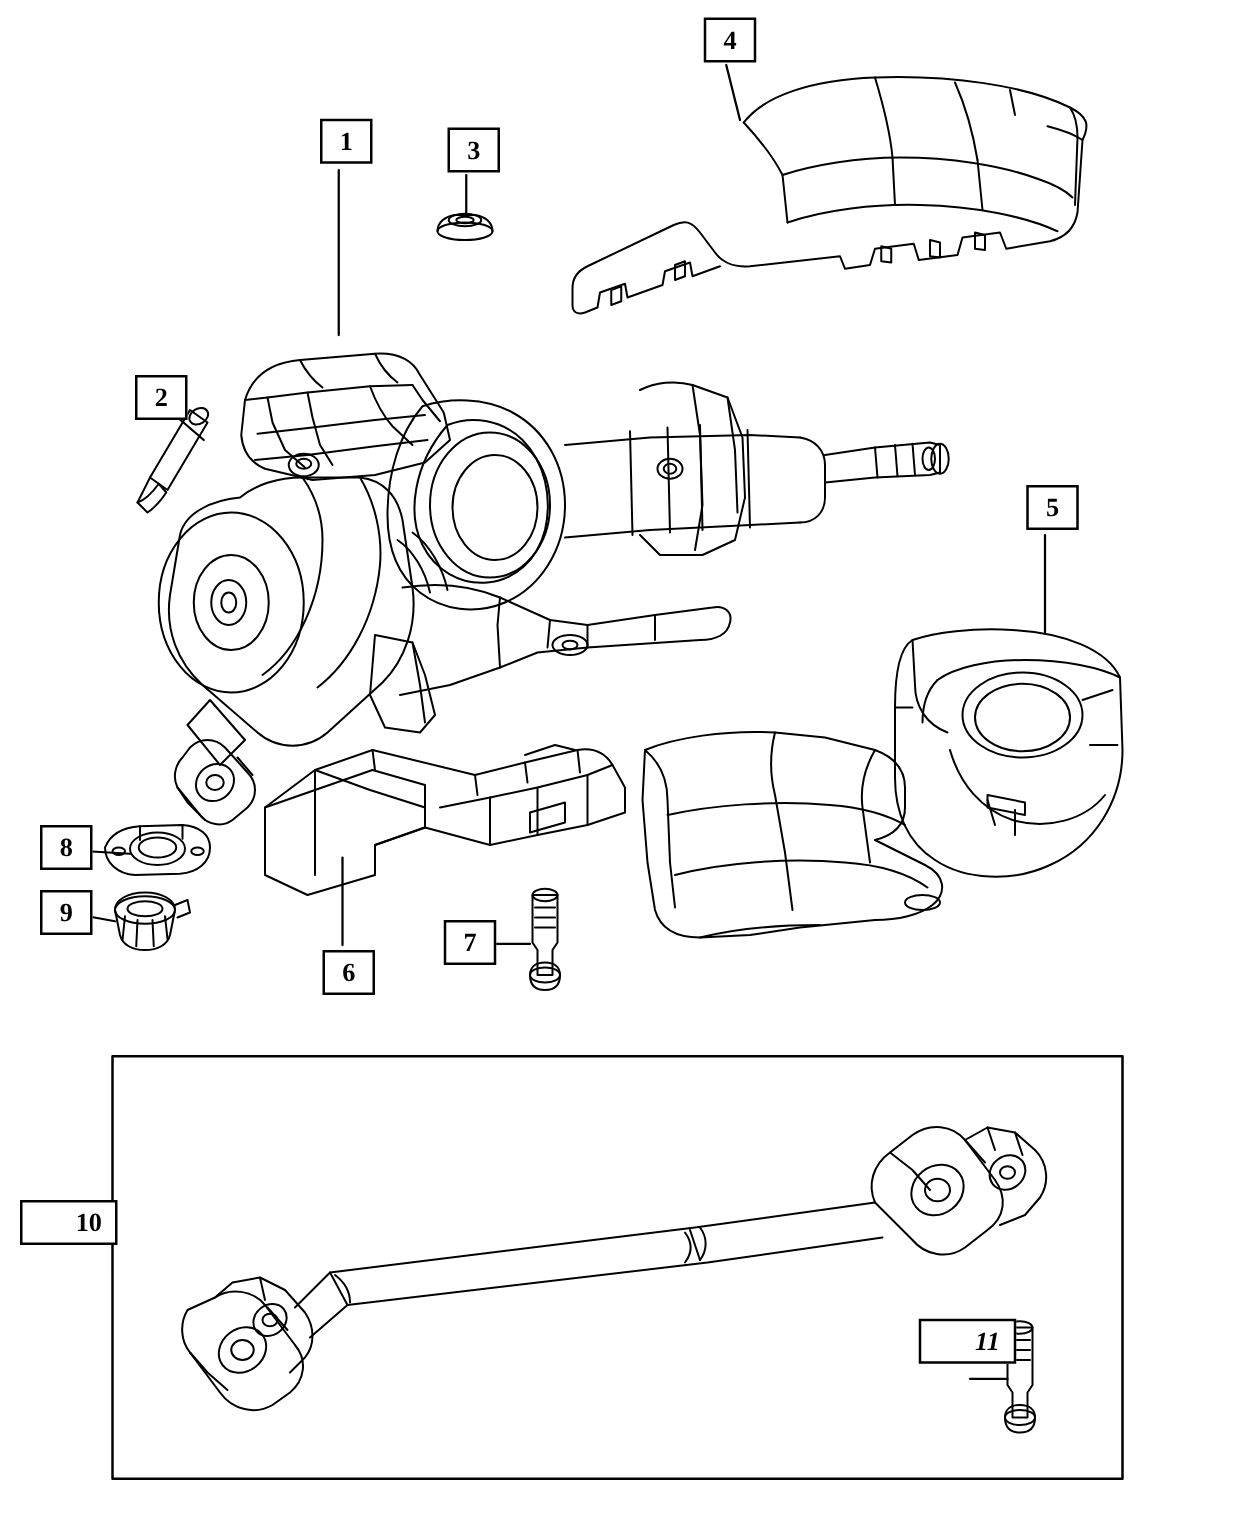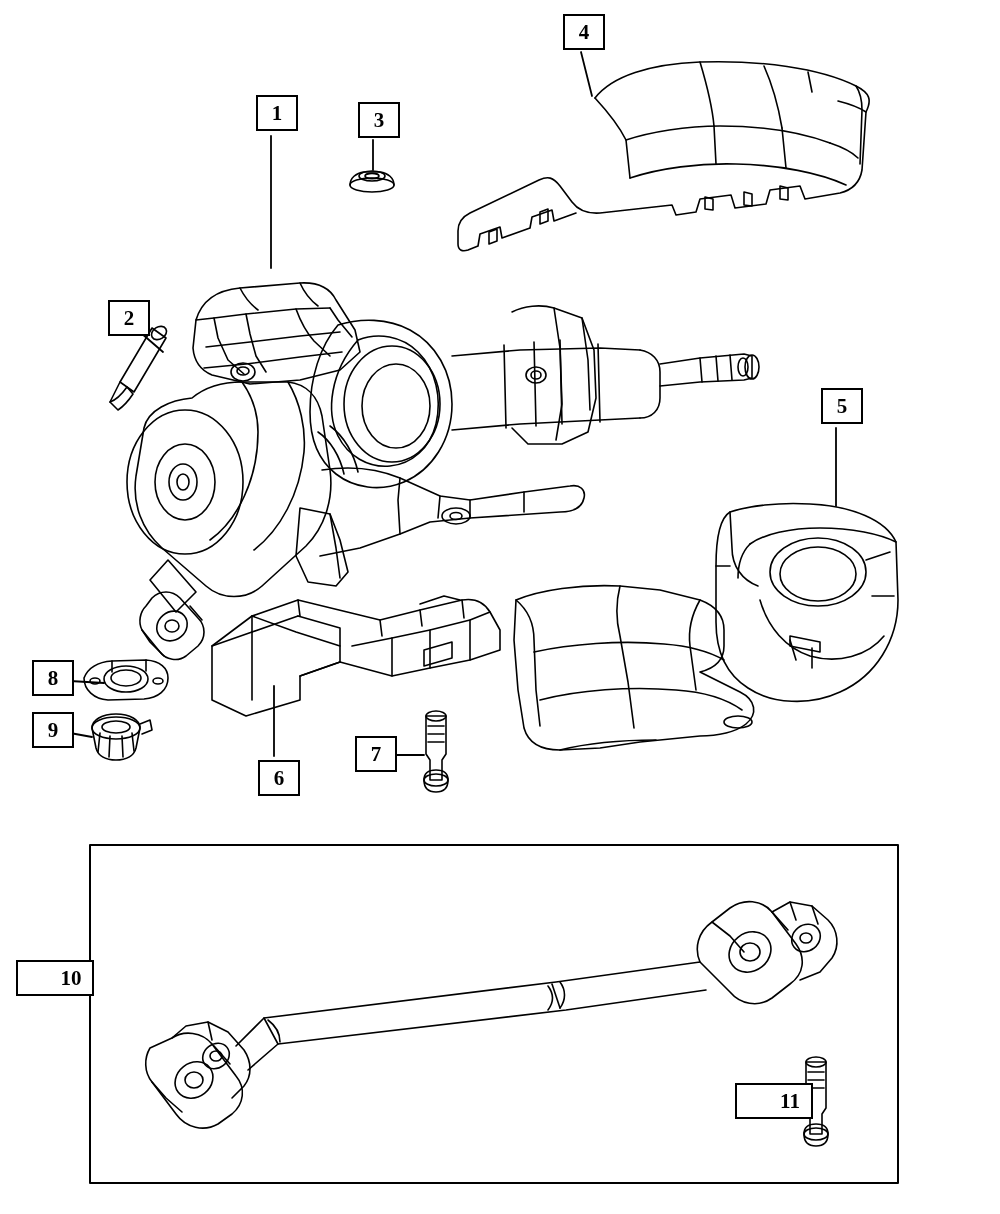--- a/index.html
+++ b/index.html
@@ -340,15 +340,15 @@
   <div class="callout" style="left:256px; top:95px;">1</div>
   <div class="callout" style="left:108px; top:300px;">2</div>
   <div class="callout" style="left:358px; top:102px;">3</div>
   <div class="callout" style="left:563px; top:14px;">4</div>
   <div class="callout" style="left:821px; top:388px;">5</div>
   <div class="callout" style="left:258px; top:760px;">6</div>
   <div class="callout" style="left:355px; top:736px;">7</div>
   <div class="callout" style="left:32px; top:660px;">8</div>
   <div class="callout" style="left:32px; top:712px;">9</div>
   <div class="callout wide" style="left:16px; top:960px;">10</div>
-  <div class="callout wide" style="left:735px; top:1083px;">11</div>
+  <div class="callout wide" style="left:735px; top:1055px;font-style:italic;">11</div>
 
 </div>
 
 </body></html>

